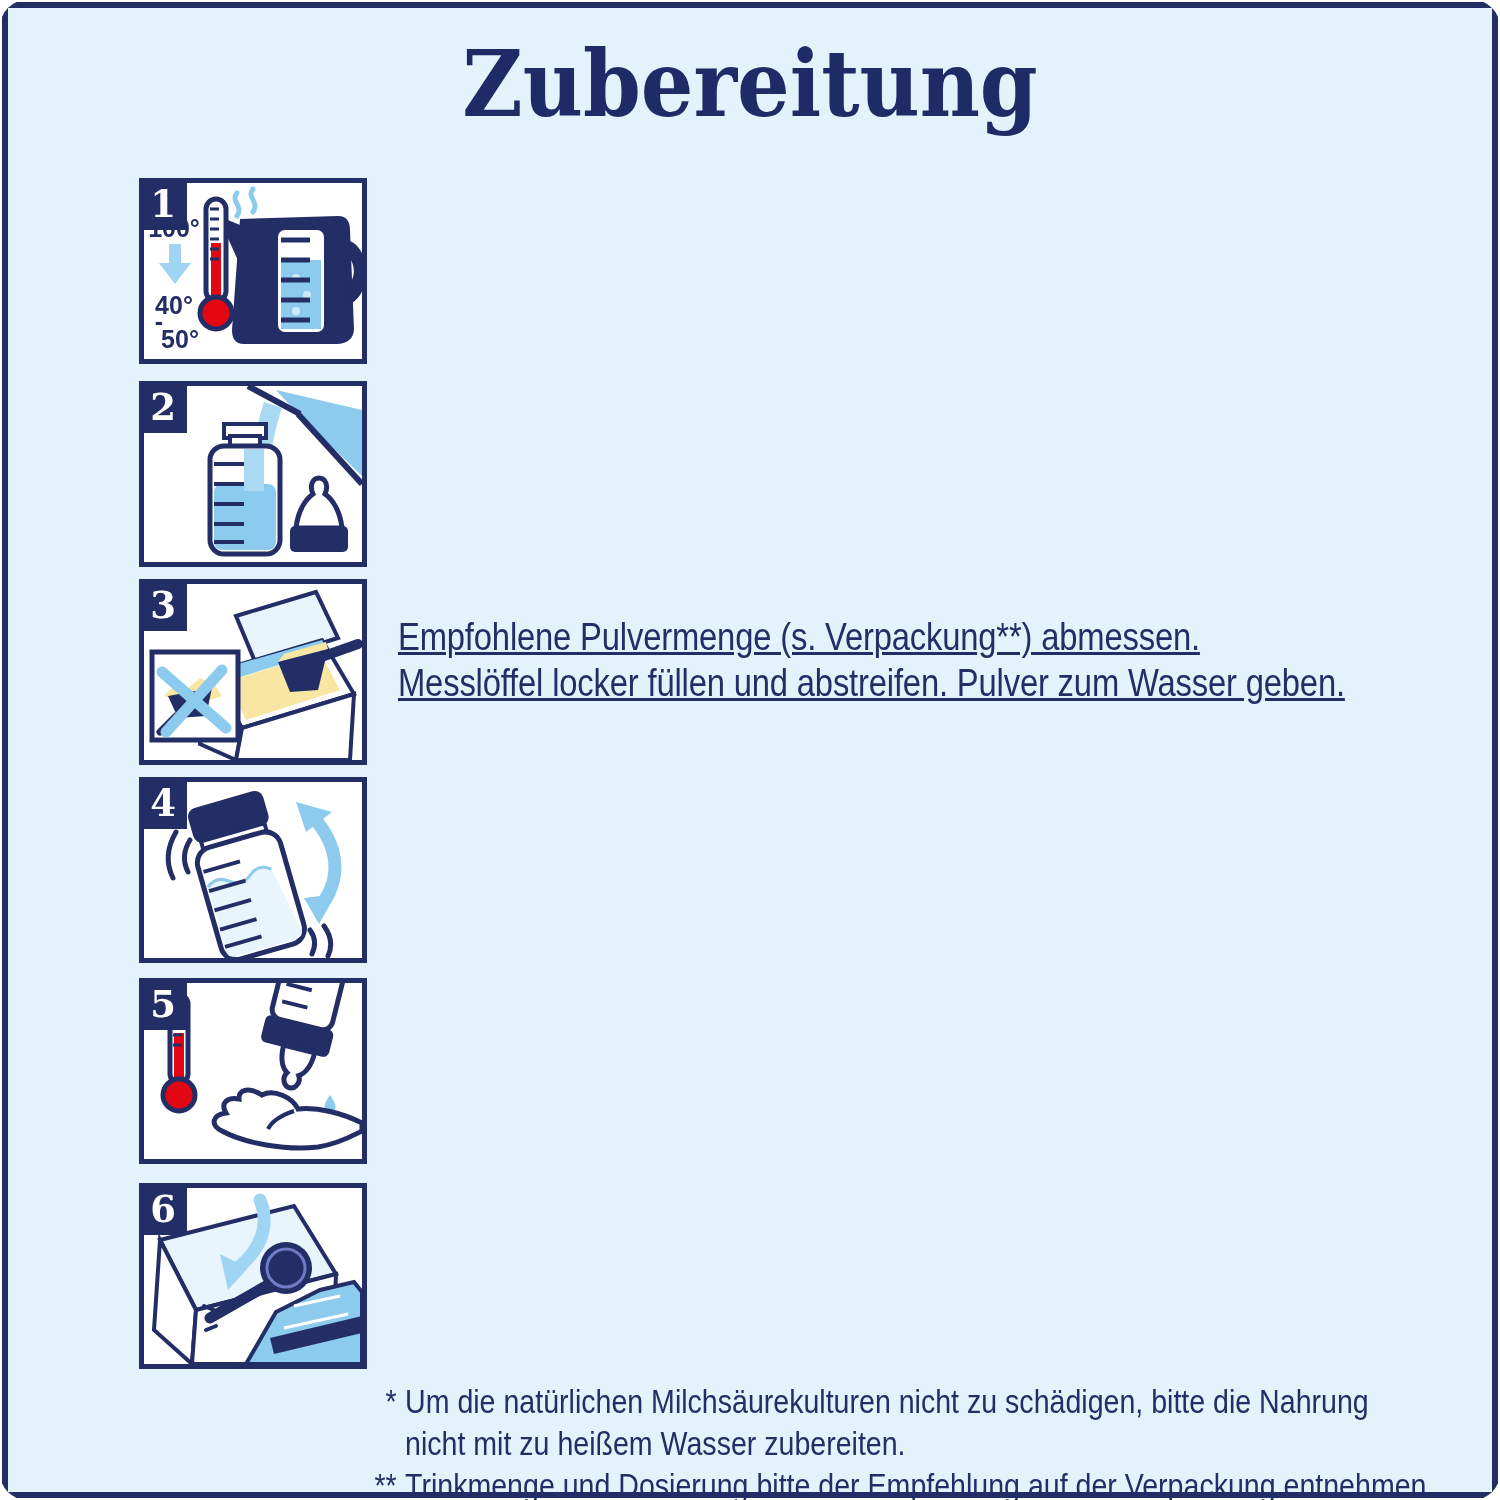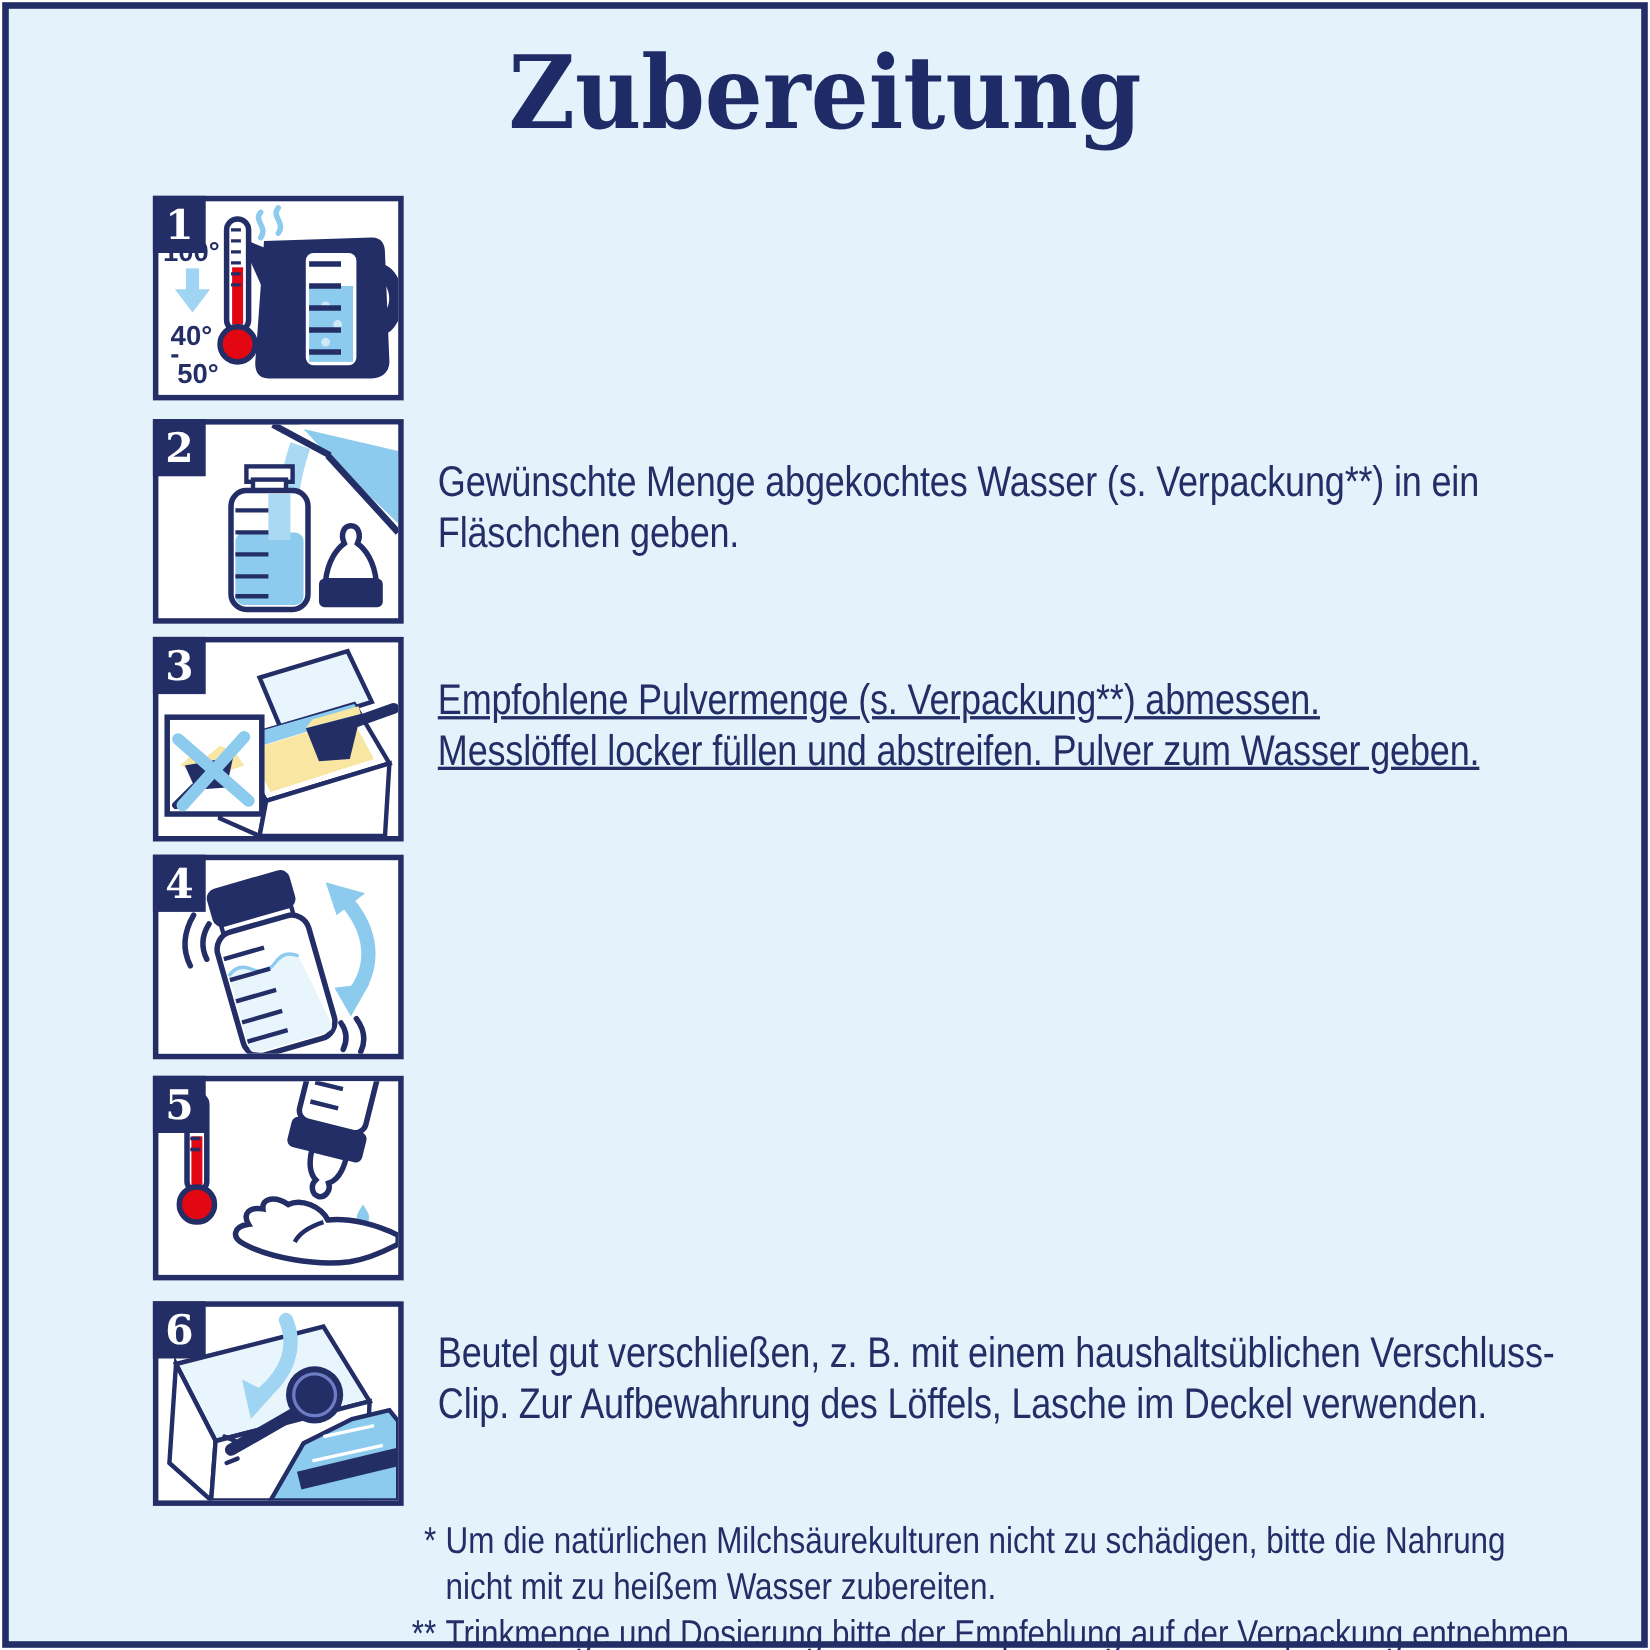--- a/index.html
+++ b/index.html
@@ -1,16 +1,16 @@
 <!DOCTYPE html>
 <html><head>
 <meta charset="utf-8">
 <style>
   html,body{margin:0;padding:0;background:#ffffff;}
-  .stage{position:relative;width:1500px;height:1500px;background:#ffffff;overflow:hidden;}
+  .stage{position:relative;width:1500px;height:1500px;background:#ffffff;overflow:hidden;border-radius:27px;}
   .page{position:absolute;inset:2px;background:#e4f2fc;border:6px solid #232e66;box-sizing:border-box;
         font-family:"Liberation Sans",sans-serif;color:#232e66;}
   .title{position:absolute;top:26px;left:0;width:100%;text-align:center;
          font-family:"DejaVu Serif",serif;font-weight:700;font-size:92px;line-height:100px;
          transform:scaleX(0.9);transform-origin:50% 50%;color:#1f2b66;}
   .icon-box{position:absolute;left:131px;width:218px;height:176px;background:#ffffff;
             border:5px solid #232e66;}
   .badge{position:absolute;left:-5px;top:-5px;width:48px;height:52px;background:#232e66;color:#ffffff;
          display:flex;align-items:center;justify-content:center;
          font-family:"DejaVu Serif",serif;font-weight:700;font-size:37px;}
@@ -92,24 +92,20 @@
             <line x1="70" y1="98" x2="100" y2="98"></line>
         <line x1="70" y1="118" x2="100" y2="118"></line>
             <line x1="70" y1="138" x2="100" y2="138"></line>
         <line x1="70" y1="156" x2="100" y2="156"></line>
       </g>
       <rect x="146" y="140" width="58" height="26" rx="5" fill="#232e66"></rect>
       <path d="M152,142 C154,124 162,113 169,108 C165,99 169,92 175,92 C181,92 185,99 181,108 C188,113 196,124 198,142 Z" fill="#ffffff" stroke="#232e66" stroke-width="5"></path>
     </svg>
     <div class="badge">2</div>
   </div>
-  <div class="step-text t2">
-    <div class="line">Gewünschte Menge abgekochtes Wasser (s. Verpackung**) in ein</div>
-    <div class="line">Fläschchen geben.</div>
-  </div>
 
   <div class="icon-box p3">
     <svg viewBox="0 0 218 176">
       <polygon points="92,32 172,8 194,54 112,80" fill="#e9f5fc" stroke="#232e66" stroke-width="4"></polygon>
       <polygon points="64,90 178,56 210,110 98,144" fill="#ffffff" stroke="#232e66" stroke-width="4"></polygon>
       <polygon points="66,88 178,56 184,66 74,100" fill="#8ccbee"></polygon>
       <path d="M82,98 L176,69 L196,106 L102,136 Z" fill="#f8e6a2"></path>
       <polygon points="64,90 98,144 92,176 56,160" fill="#ffffff" stroke="#232e66" stroke-width="4"></polygon>
       <polygon points="98,144 210,110 206,176 92,176" fill="#ffffff" stroke="#232e66" stroke-width="4"></polygon>
       <polygon points="134,78 184,65 182,58 140,70" fill="#f8e6a2"></polygon>
@@ -197,24 +193,20 @@
       <line x1="122" y1="98" x2="66" y2="130" stroke="#232e66" stroke-width="11" stroke-linecap="round"></line>
       <line x1="70" y1="122" x2="60" y2="118" stroke="#232e66" stroke-width="4" stroke-linecap="round"></line>
       <line x1="72" y1="138" x2="62" y2="142" stroke="#232e66" stroke-width="4" stroke-linecap="round"></line>
       <polygon points="102,176 132,124 176,102 210,94 218,104 218,176" fill="#8ccbee" stroke="#232e66" stroke-width="4"></polygon>
       <line x1="150" y1="118" x2="196" y2="108" stroke="#ffffff" stroke-width="3"></line>
       <line x1="140" y1="140" x2="204" y2="126" stroke="#ffffff" stroke-width="3"></line>
       <polygon points="126,150 218,128 222,144 130,166" fill="#232e66"></polygon>
     </svg>
     <div class="badge">6</div>
   </div>
-  <div class="step-text t6">
-    <div class="line">Beutel gut verschließen, z. B. mit einem haushaltsüblichen Verschluss-</div>
-    <div class="line">Clip. Zur Aufbewahrung des Löffels, Lasche im Deckel verwenden.</div>
-  </div>
 
   <div class="footnotes">
     <div class="footnote">
       <div class="fmarker">*</div>
       <div>
         <div class="fline">Um die natürlichen Milchsäurekulturen nicht zu schädigen, bitte die Nahrung</div>
         <div class="fline">nicht mit zu heißem Wasser zubereiten.</div>
       </div>
     </div>
     <div class="footnote">

